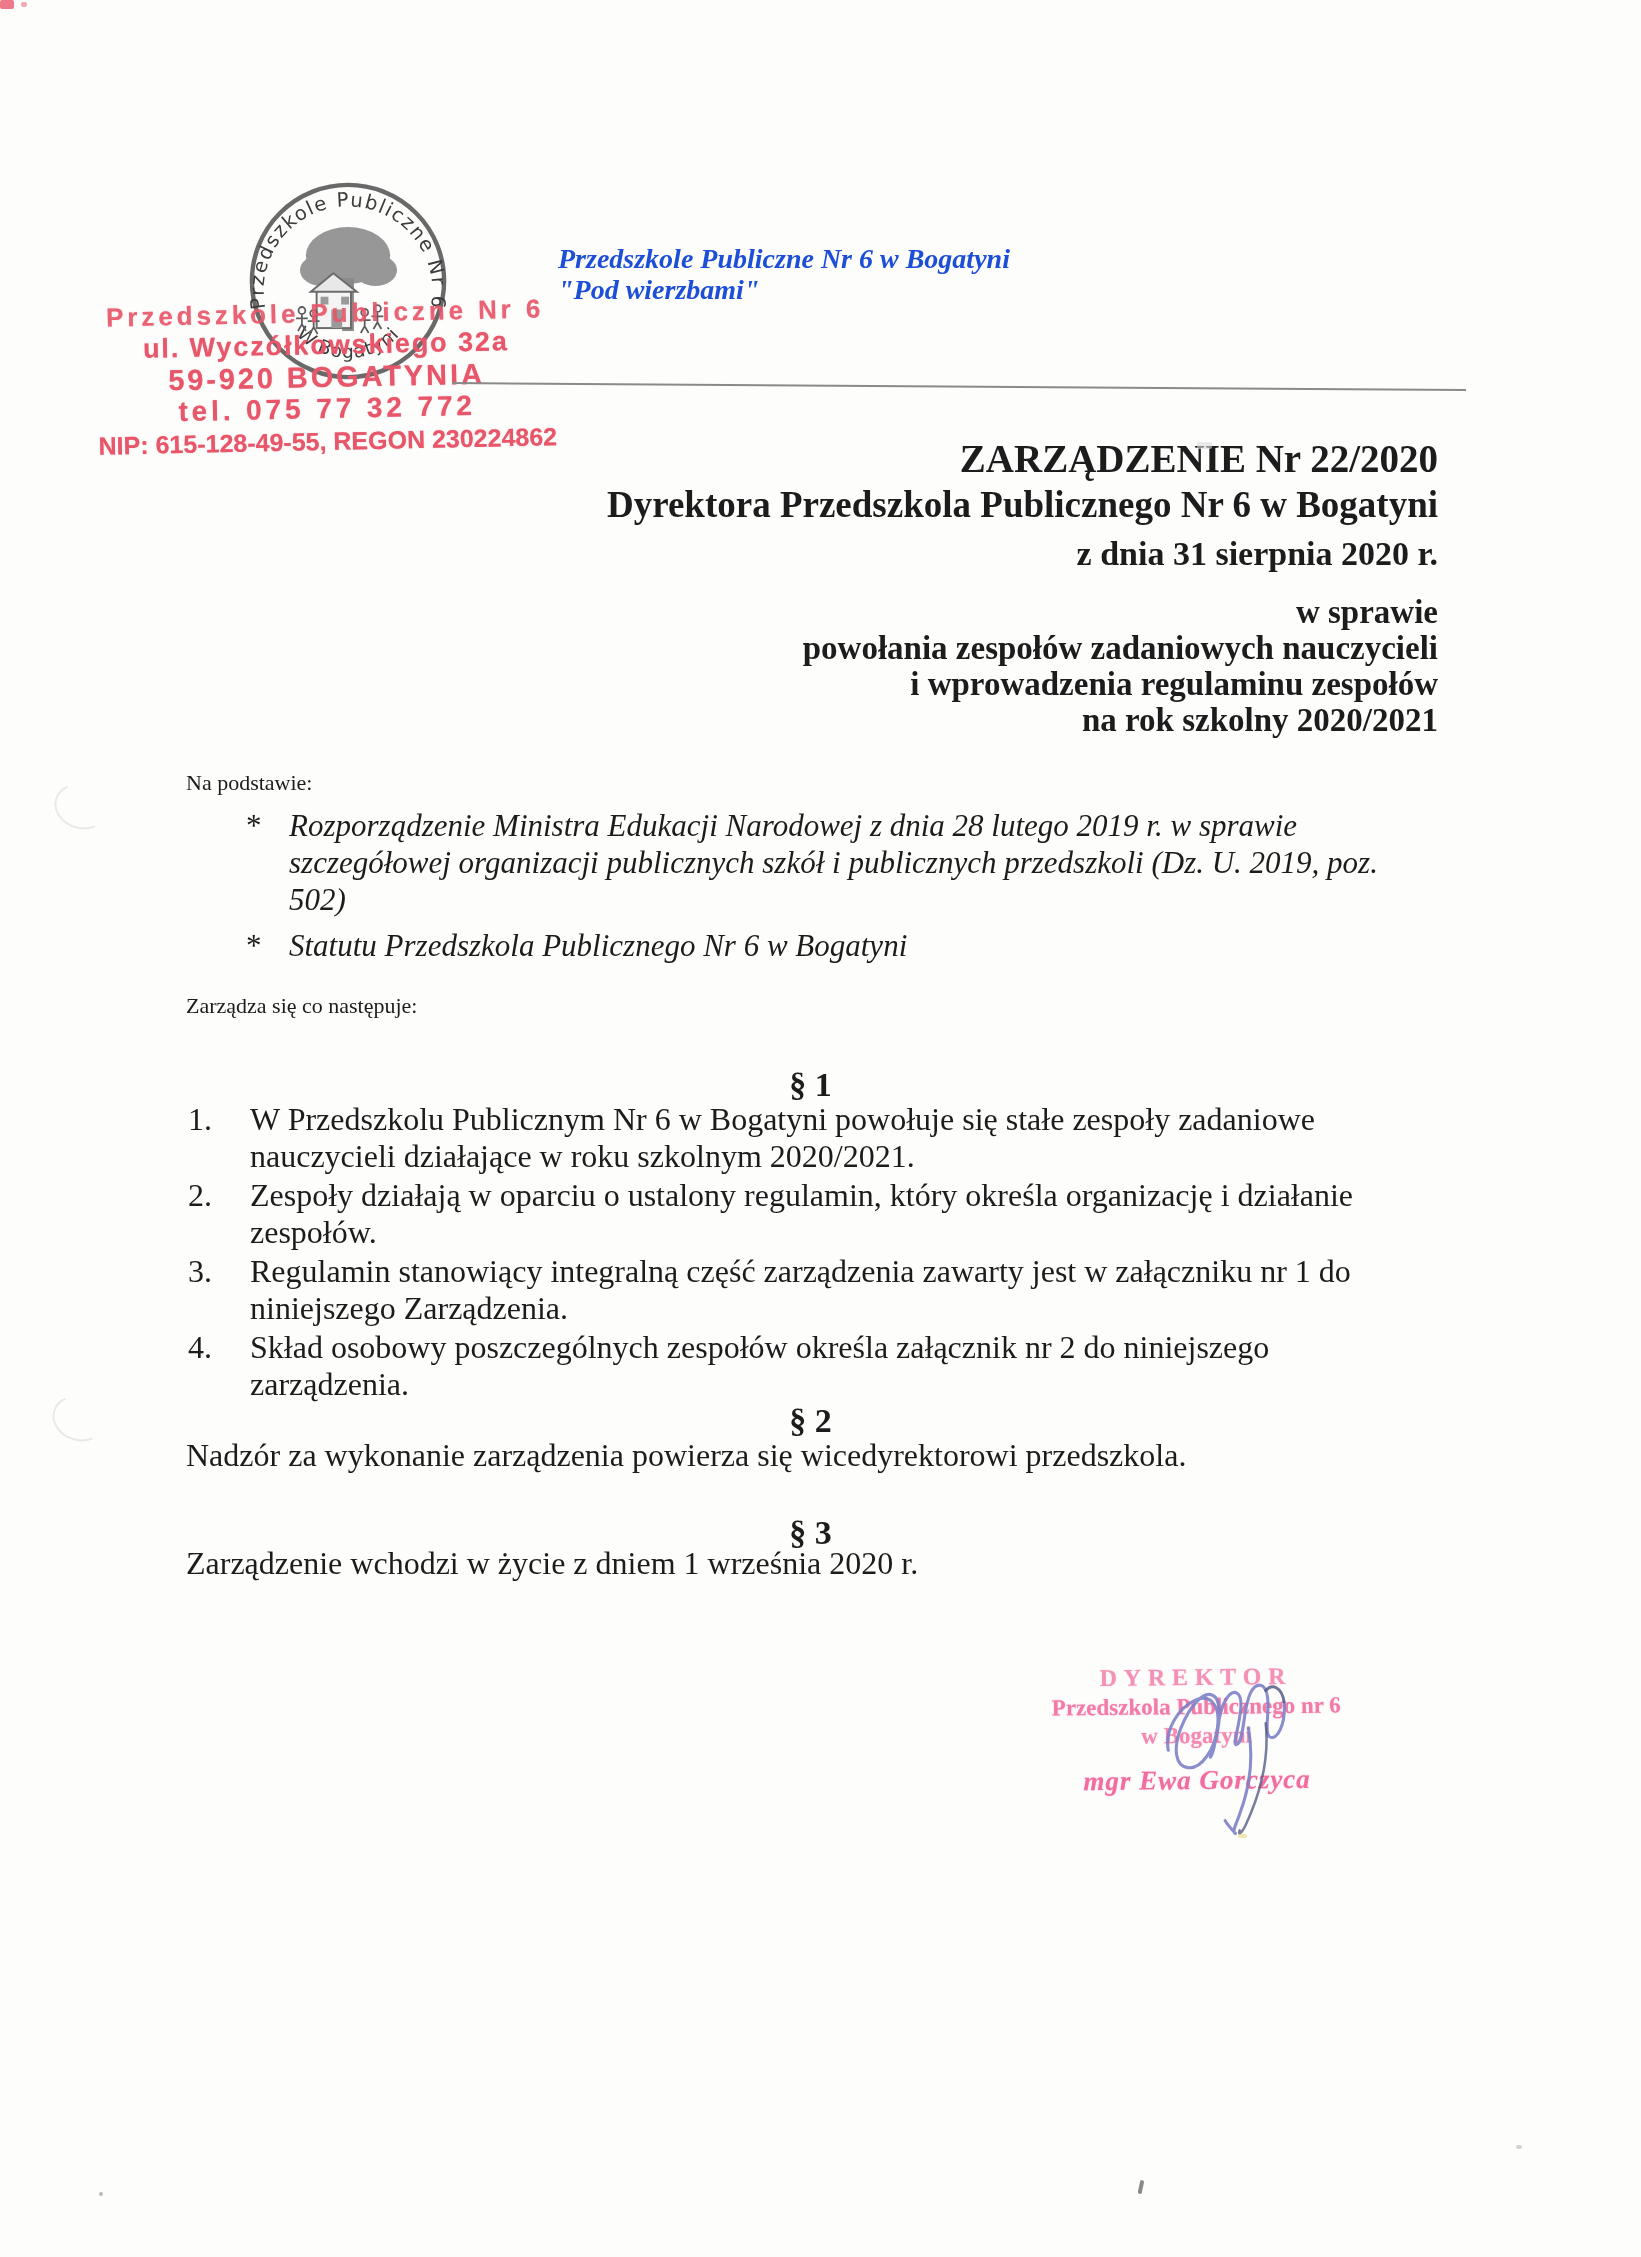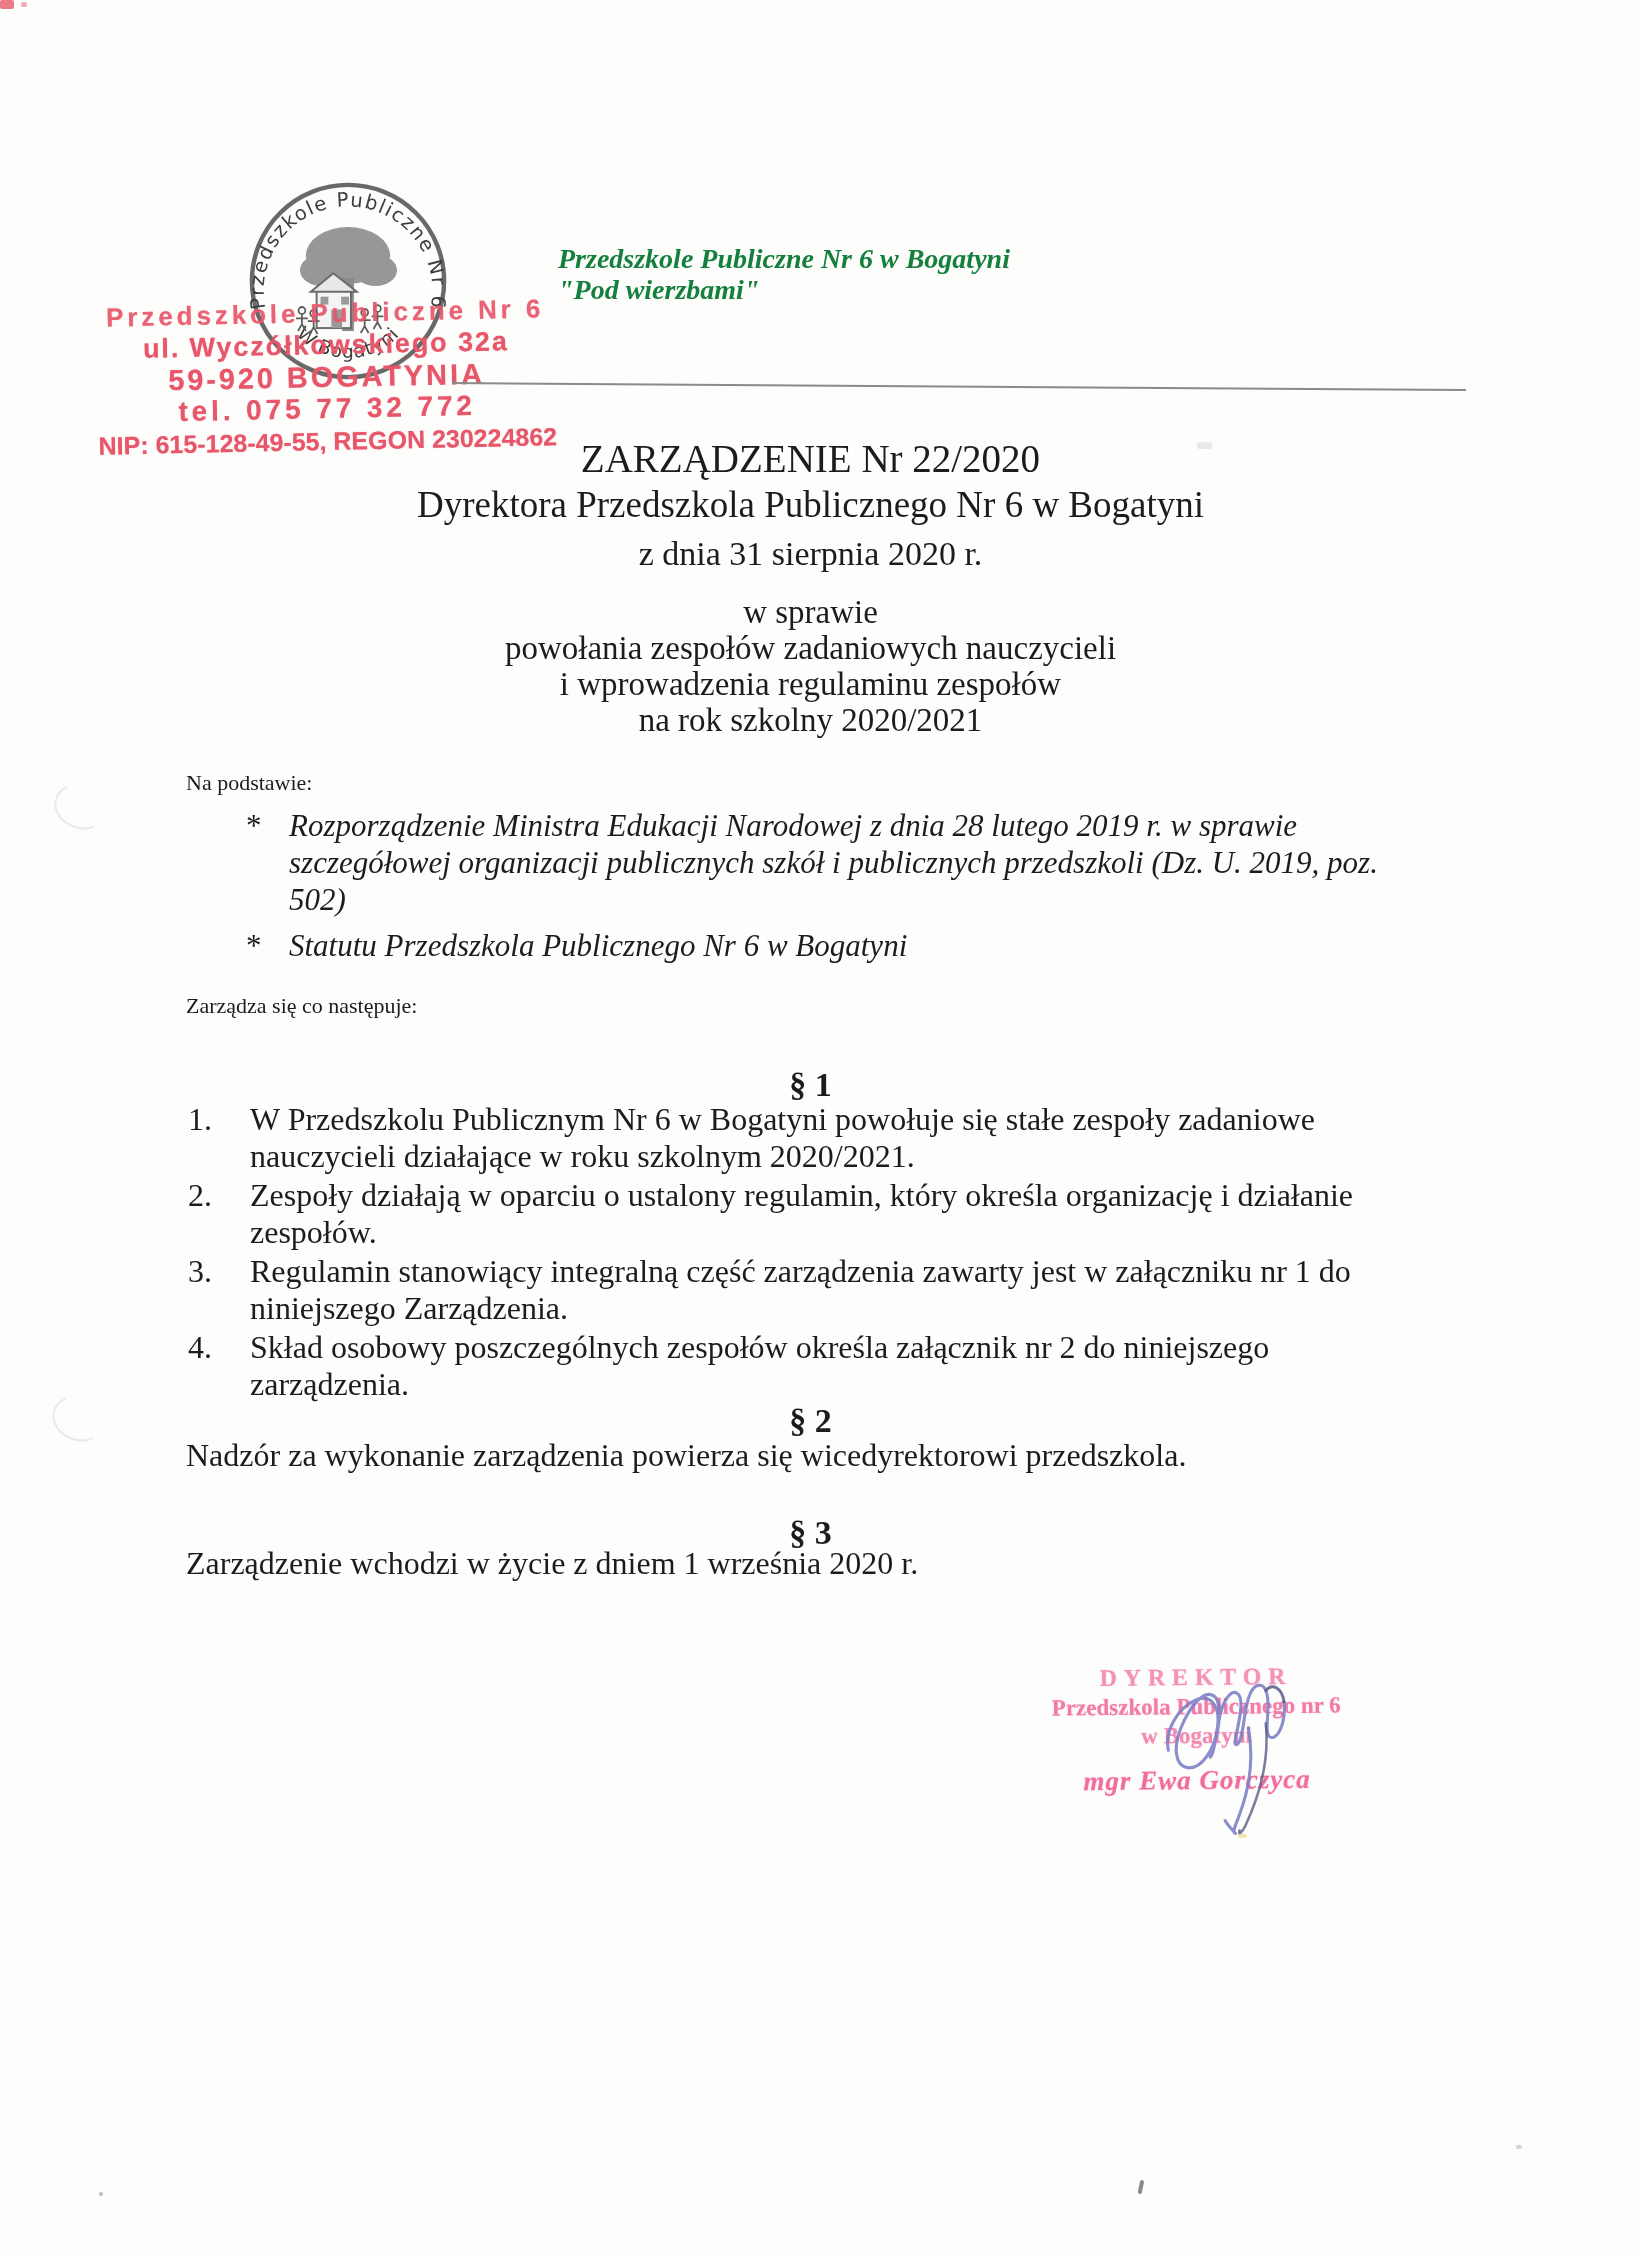--- a/index.html
+++ b/index.html
@@ -2,38 +2,38 @@
 <html><head>
 <meta charset="utf-8">
 <style>
   html,body{margin:0;padding:0;background:#e9e9e9;}
   .page{
     position:relative;width:1641px;height:2257px;background:#fdfdfc;
     font-family:"Liberation Serif","DejaVu Serif",serif;color:#1c1c1c;overflow:hidden;
   }
   
   .logo{position:absolute;left:247px;top:180px;width:203px;height:203px;}
-  .lh-name{position:absolute;left:558px;top:243px;font-size:28px;font-weight:700;font-style:italic;line-height:31px;color:#15803d;}
+  .lh-name{position:absolute;left:558px;top:243px;font-size:28px;font-weight:700;font-style:italic;line-height:31px;color:#1d4ed8;}
   .lh-addr{position:absolute;left:558px;top:330px;font-size:25px;font-style:italic;line-height:30px;color:#2a2a2a;}
   .lh-addr .site{text-decoration:underline;}
   .rule{position:absolute;left:452px;top:382px;width:1014px;height:1.9px;background:#8a8a8a;transform:rotate(0.4deg);transform-origin:left center;}
   
   .red-stamp{
     position:absolute;left:56px;top:297px;width:541px;text-align:center;
     font-family:"Liberation Sans","DejaVu Sans",sans-serif;font-weight:700;
     color:#e8566a;transform:rotate(-1.2deg);line-height:32px;
     text-shadow:0 0 1px rgba(232,86,106,.65);
   }
   .red-stamp .l1{font-size:26px;letter-spacing:3.9px;opacity:.92;}
   .red-stamp .l2{font-size:27px;letter-spacing:1.9px;}
   .red-stamp .l3{font-size:29px;letter-spacing:2.9px;}
   .red-stamp .l4{font-size:28px;letter-spacing:3.9px;}
   .red-stamp .l5{font-size:25px;letter-spacing:0px;}
   
-  .center-line{position:absolute;left:183px;width:1255px;text-align:center;font-weight:400;}
+  .center-line{position:absolute;left:183px;width:1255px;text-align:right;font-weight:700;}
   .t1{top:436px;font-size:39px;}
   .t2{top:483px;font-size:37px;}
   .t3{top:535px;font-size:34px;}
   .subject{top:594px;font-size:33px;line-height:36px;}
   
   .h-bold{position:absolute;left:186px;font-size:22px;font-weight:400;}
   .basis-list{position:absolute;left:246px;top:807px;width:1183px;}
   .basis-item{display:flex;font-style:italic;font-size:31px;line-height:37px;margin-bottom:8.7px;}
   .basis-item .marker{width:43px;flex:0 0 43px;font-style:normal;}
   .basis-item .btext{width:1139px;}

